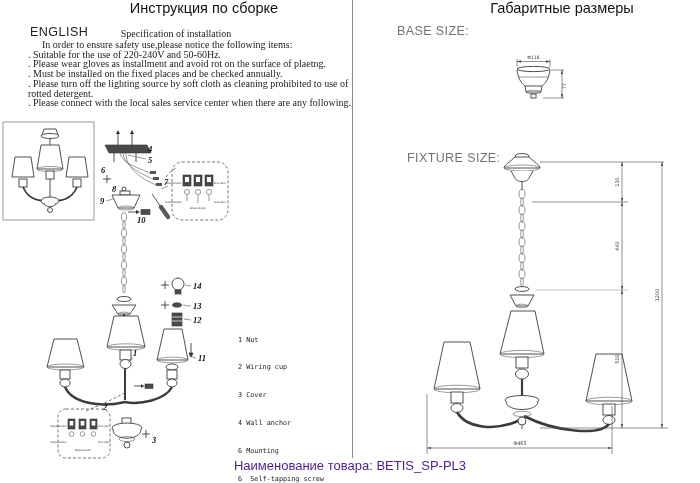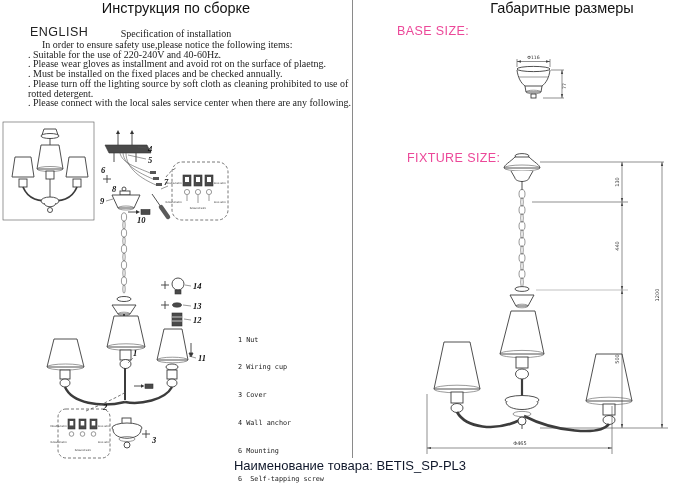--- a/index.html
+++ b/index.html
@@ -4,50 +4,50 @@
 <style>
   html,body{margin:0;padding:0;background:#fff;}
   #sheet{position:relative;width:700px;height:483px;background:#ffffff;overflow:hidden;
          font-family:"Liberation Sans",sans-serif;color:#1a1a1a;}
   .abs{position:absolute;}
   .title{font-size:14.5px;text-align:center;color:#111;}
   .lang{font-size:12.5px;letter-spacing:.5px;color:#222;}
   .spec-title{font-size:10px;font-family:"Liberation Serif",serif;text-align:center;color:#222;}
   .instr{font-size:10px;line-height:9.7px;font-family:"Liberation Serif",serif;color:#1c1c1c;width:334px;}
   .instr .intro{text-indent:14px;}
-  .size-label{font-size:12.5px;letter-spacing:.4px;color:#ec4899;}
+  .size-label{font-size:12.5px;letter-spacing:.4px;color:#737373;}
   .divider{width:1px;background:#8a8a8a;}
   .parts{font-size:6.8px;line-height:9.3px;font-family:"DejaVu Sans Mono",monospace;color:#222;white-space:pre;}
-  .product{font-size:13px;text-align:center;color:#0f172a;}
+  .product{font-size:13px;text-align:center;color:#4c1d95;}
   svg{display:block;}
   svg text{font-family:"DejaVu Sans",sans-serif;}
   .callout{font-family:"Liberation Serif",serif;font-style:italic;font-weight:bold;font-size:8.5px;fill:#111;}
   .dim{font-size:5px;fill:#333;}
   .dim-sm{font-size:4.6px;fill:#333;}
   .wire-label{font-size:2.7px;fill:#222;}
   .ln{stroke:#3c3c3c;stroke-width:.9;fill:none;}
   .ln-thin{stroke:#555;stroke-width:.6;fill:none;}
   .dimln{stroke:#444;stroke-width:.6;fill:none;}
   .shape{stroke:#3c3c3c;stroke-width:.9;fill:#fff;}
   .dark{fill:#4a4a4a;stroke:#333;stroke-width:.6;}
   .dashed{stroke:#555;stroke-width:.8;fill:none;stroke-dasharray:3 2;}
 </style>
 </head>
 <body>
 
 <div id="sheet">
 
-  <div class="abs title" style="left:0;top:7;width:352px;">Инструкция по сборке</div>
+  <div class="abs title" style="left:0;top:7;width:352px;padding-left:28px;">Инструкция по сборке</div>
   <div class="abs title" style="left:408px;top:7;width:308px;">Габаритные размеры</div>
   <div class="abs lang" style="left:30px;top:25px;">ENGLISH</div>
   <div class="abs spec-title" style="left:0;top:28px;width:352px;">Specification of installation</div>
 
   <div class="abs instr" style="left:28px;top:40px;">
     <div class="intro">In order to ensure safety use,please notice the following items:</div>
-    <div>. Suitable for the use of 220-240V and 40-60Hz.</div>
+    <div>. Suitable for the use of 220-240V and 50-60Hz.</div>
     <div>. Please wear gloves as installment and avoid rot on the surface of plaetng.</div>
     <div>. Must be installed on the fixed places and be checked annually.</div>
     <div>. Please turn off the lighting source by soft cloth as cleaning prohibited to use of rotted detergent.</div>
     <div>. Please connect with the local sales service center when there are any following.</div>
   </div>
 
   <div class="abs divider" style="left:352px;top:0;height:458px;"></div>
 
   <div class="abs parts" style="left:238px;top:317px;">
     <div>1 Nut</div>

